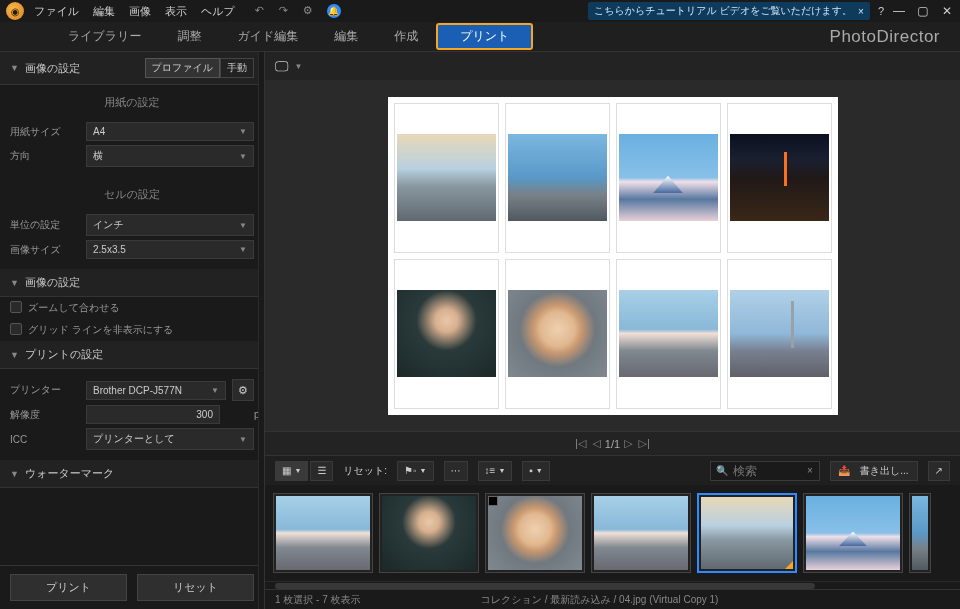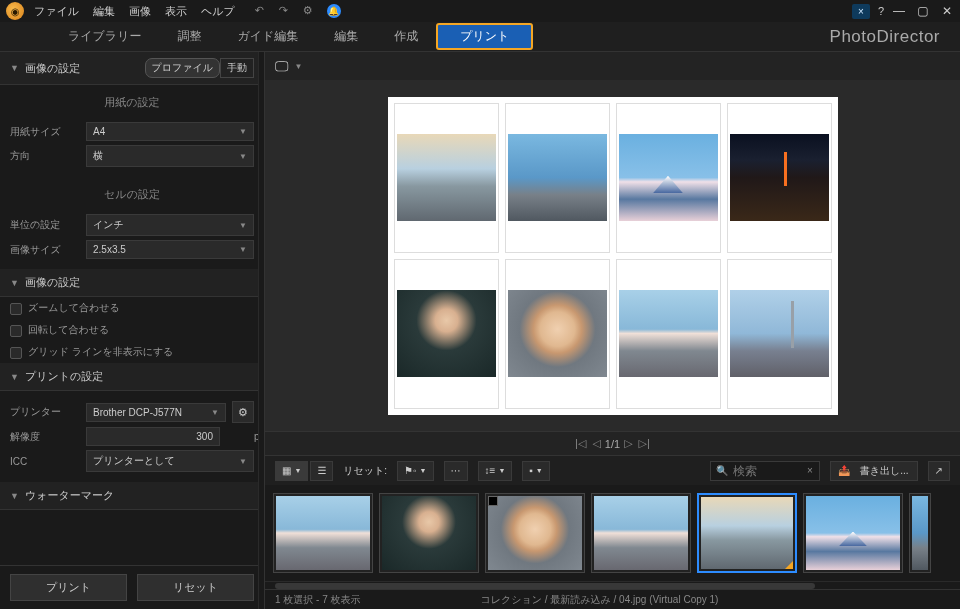--- a/index.html
+++ b/index.html
@@ -20,32 +20,32 @@
 .tabs .tab { padding: 4px 18px; font-size: 12px; color: #aaa; cursor: pointer; }
 .tabs .tab.active { background: #1a5fb4; color: #fff; border: 2px solid #f5a623; border-radius: 3px; padding: 3px 22px;}
 .app-title { margin-left: auto; font-size: 17px; color: #aaa; font-weight: 300; letter-spacing: 0.5px; }
 .main { display: flex; height: 557px; }
 .sidebar { width: 265px; background: #1a1a1a; border-right: 1px solid #333; display:flex; flex-direction:column;}
 .sidebar-content { flex:1; overflow-y:auto; padding-bottom:4px;}
 .section-header { display: flex; align-items: center; padding: 6px 10px; background: #222; border-bottom: 1px solid #333; font-size: 11px; }
 .section-header .chev { margin-right: 6px; font-size: 9px; color:#888;}
 .section-header .mode-tabs { margin-left: auto; display:flex; gap:0; font-size:10px;}
 .section-header .mode-tabs span { padding: 2px 6px; border:1px solid #444; cursor:pointer;}
-.section-header .mode-tabs span.active { background:#333; border-color:#555;border-radius:7px;}
+.section-header .mode-tabs span.active { background:#333; border-color:#555;}
 .subsection { padding: 6px 10px; }
 .subsection-title { text-align: center; color: #888; font-size: 11px; padding: 4px 0 8px; }
 .form-row { display: flex; align-items: center; margin: 4px 0; gap: 6px;}
 .form-row label { width: 70px; text-align: left; color: #999; font-size: 10px; }
 .form-row .select { flex: 1; background: #2a2a2a; border: 1px solid #3a3a3a; padding: 3px 6px; font-size: 10px; color: #ccc; display: flex; justify-content: space-between; align-items: center; cursor: pointer; }
 .form-row .select .caret { font-size: 8px; color: #888; }
 .form-row .num-input { flex:1; background:#2a2a2a; border:1px solid #3a3a3a; padding:3px 6px; font-size:10px; color:#ccc; text-align:right; display:flex; justify-content:flex-end; align-items:center; gap:4px;}
 .form-row .num-input .spin { display:flex;flex-direction:column;font-size:6px;line-height:5px;color:#888;}
 .form-row .unit { width:24px; font-size:10px; color:#999;padding-left:28px;}
 .form-row .gear-btn { width:22px;height:22px;background:#2a2a2a;border:1px solid #3a3a3a;display:flex;align-items:center;justify-content:center;cursor:pointer;font-size:11px;}
-.check-row { display:flex; align-items:flex-end; gap:6px; padding:4px 10px; font-size:10px; color:#999;}
+.check-row { display:flex; align-items:flex-start; gap:6px; padding:4px 10px; font-size:10px; color:#999;}
 .check-row .checkbox { width:12px;height:12px;border:1px solid #555;border-radius:2px;background:#2a2a2a;}
 .sidebar-footer { height: 44px; border-top: 1px solid #333; display: flex; align-items: center; justify-content: space-around; padding: 0 10px; gap: 10px; }
 .sidebar-footer .btn { flex: 1; background: #2f2f2f; border: 1px solid #444; padding: 5px 0; text-align: center; font-size: 11px; cursor: pointer; }
 .canvas-area { flex: 1; background: #232323; display: flex; flex-direction: column; }
 .canvas-toolbar { height: 28px; display: flex; align-items: center; padding: 0 10px; gap:6px;}
 .canvas-toolbar .ico { font-size:14px; cursor:pointer;}
 .preview-wrap { flex: 1; display: flex; align-items: center; justify-content: center; background: #2a2a2a; }
 .paper { width: 450px; height: 318px; background: #fff; padding: 6px; display: grid; grid-template-columns: repeat(4, 1fr); grid-template-rows: repeat(2, 1fr); gap: 6px; }
 .cell { border: 1px solid #ddd; background: #fff; display: flex; align-items: center; justify-content: center; padding: 2px; }
 .cell .thumb { width: 100%; height: 60%; }
@@ -96,20 +96,21 @@
     <span>ヘルプ</span>
   </div>
   <div class="title-icons">
     <span class="ico">↶</span>
     <span class="ico">↷</span>
     <span class="ico">⚙</span>
     <span class="bell">🔔</span>
   </div>
   <div class="title-right">
     <div class="tutorial-bar">
+      <span>こちらからチュートリアル ビデオをご覧いただけます。</span>
       <span class="x">×</span>
     </div>
     <span>?</span>
     <div class="win-btns">
       <span>—</span>
       <span>▢</span>
       <span>✕</span>
     </div>
   </div>
 </div>
@@ -169,24 +170,20 @@
             </div>
         </div>
       </div>
       <div class="section-header">
         <span class="chev">▼</span>
         <span>画像の設定</span>
       </div>
       <div class="check-row">
           <div class="checkbox"></div>
           <span>ズームして合わせる</span>
-        </div>
-      <div class="check-row">
-          <div class="checkbox"></div>
-          <span>回転して合わせる</span>
         </div>
       <div class="check-row">
           <div class="checkbox"></div>
           <span>グリッド ラインを非表示にする</span>
         </div>
       <div class="section-header">
         <span class="chev">▼</span>
         <span>プリントの設定</span>
       </div>
       <div class="subsection">

